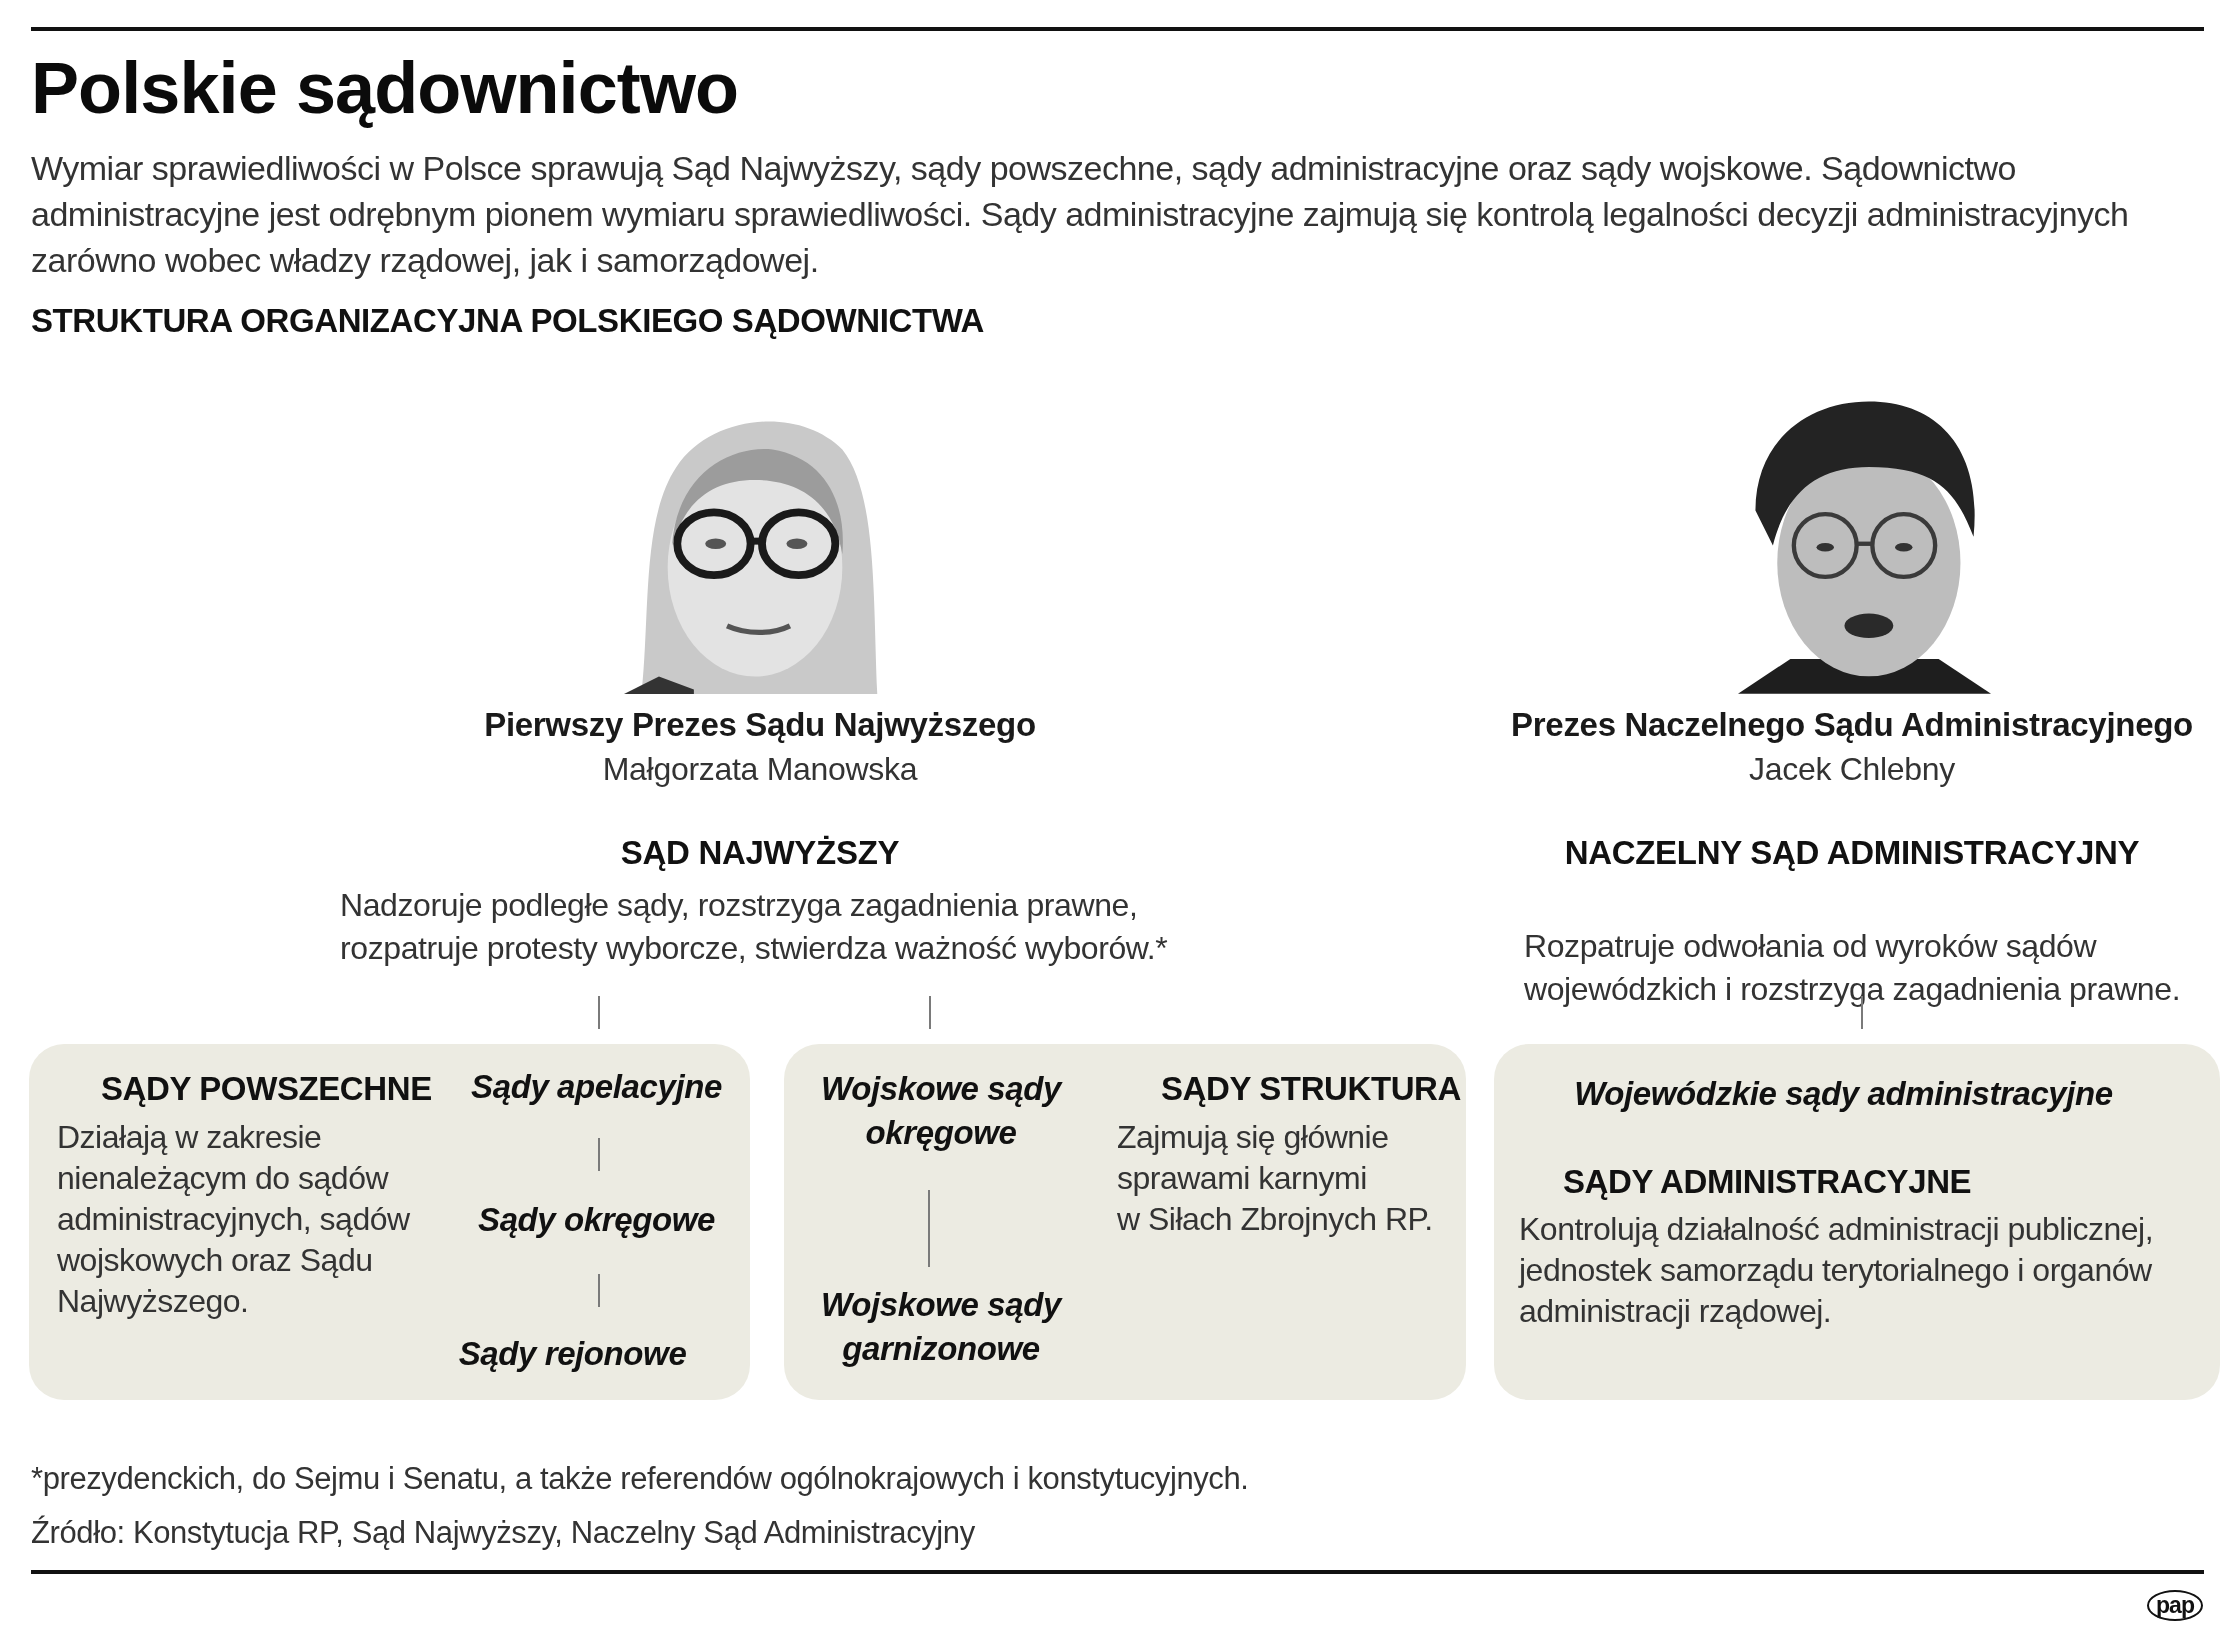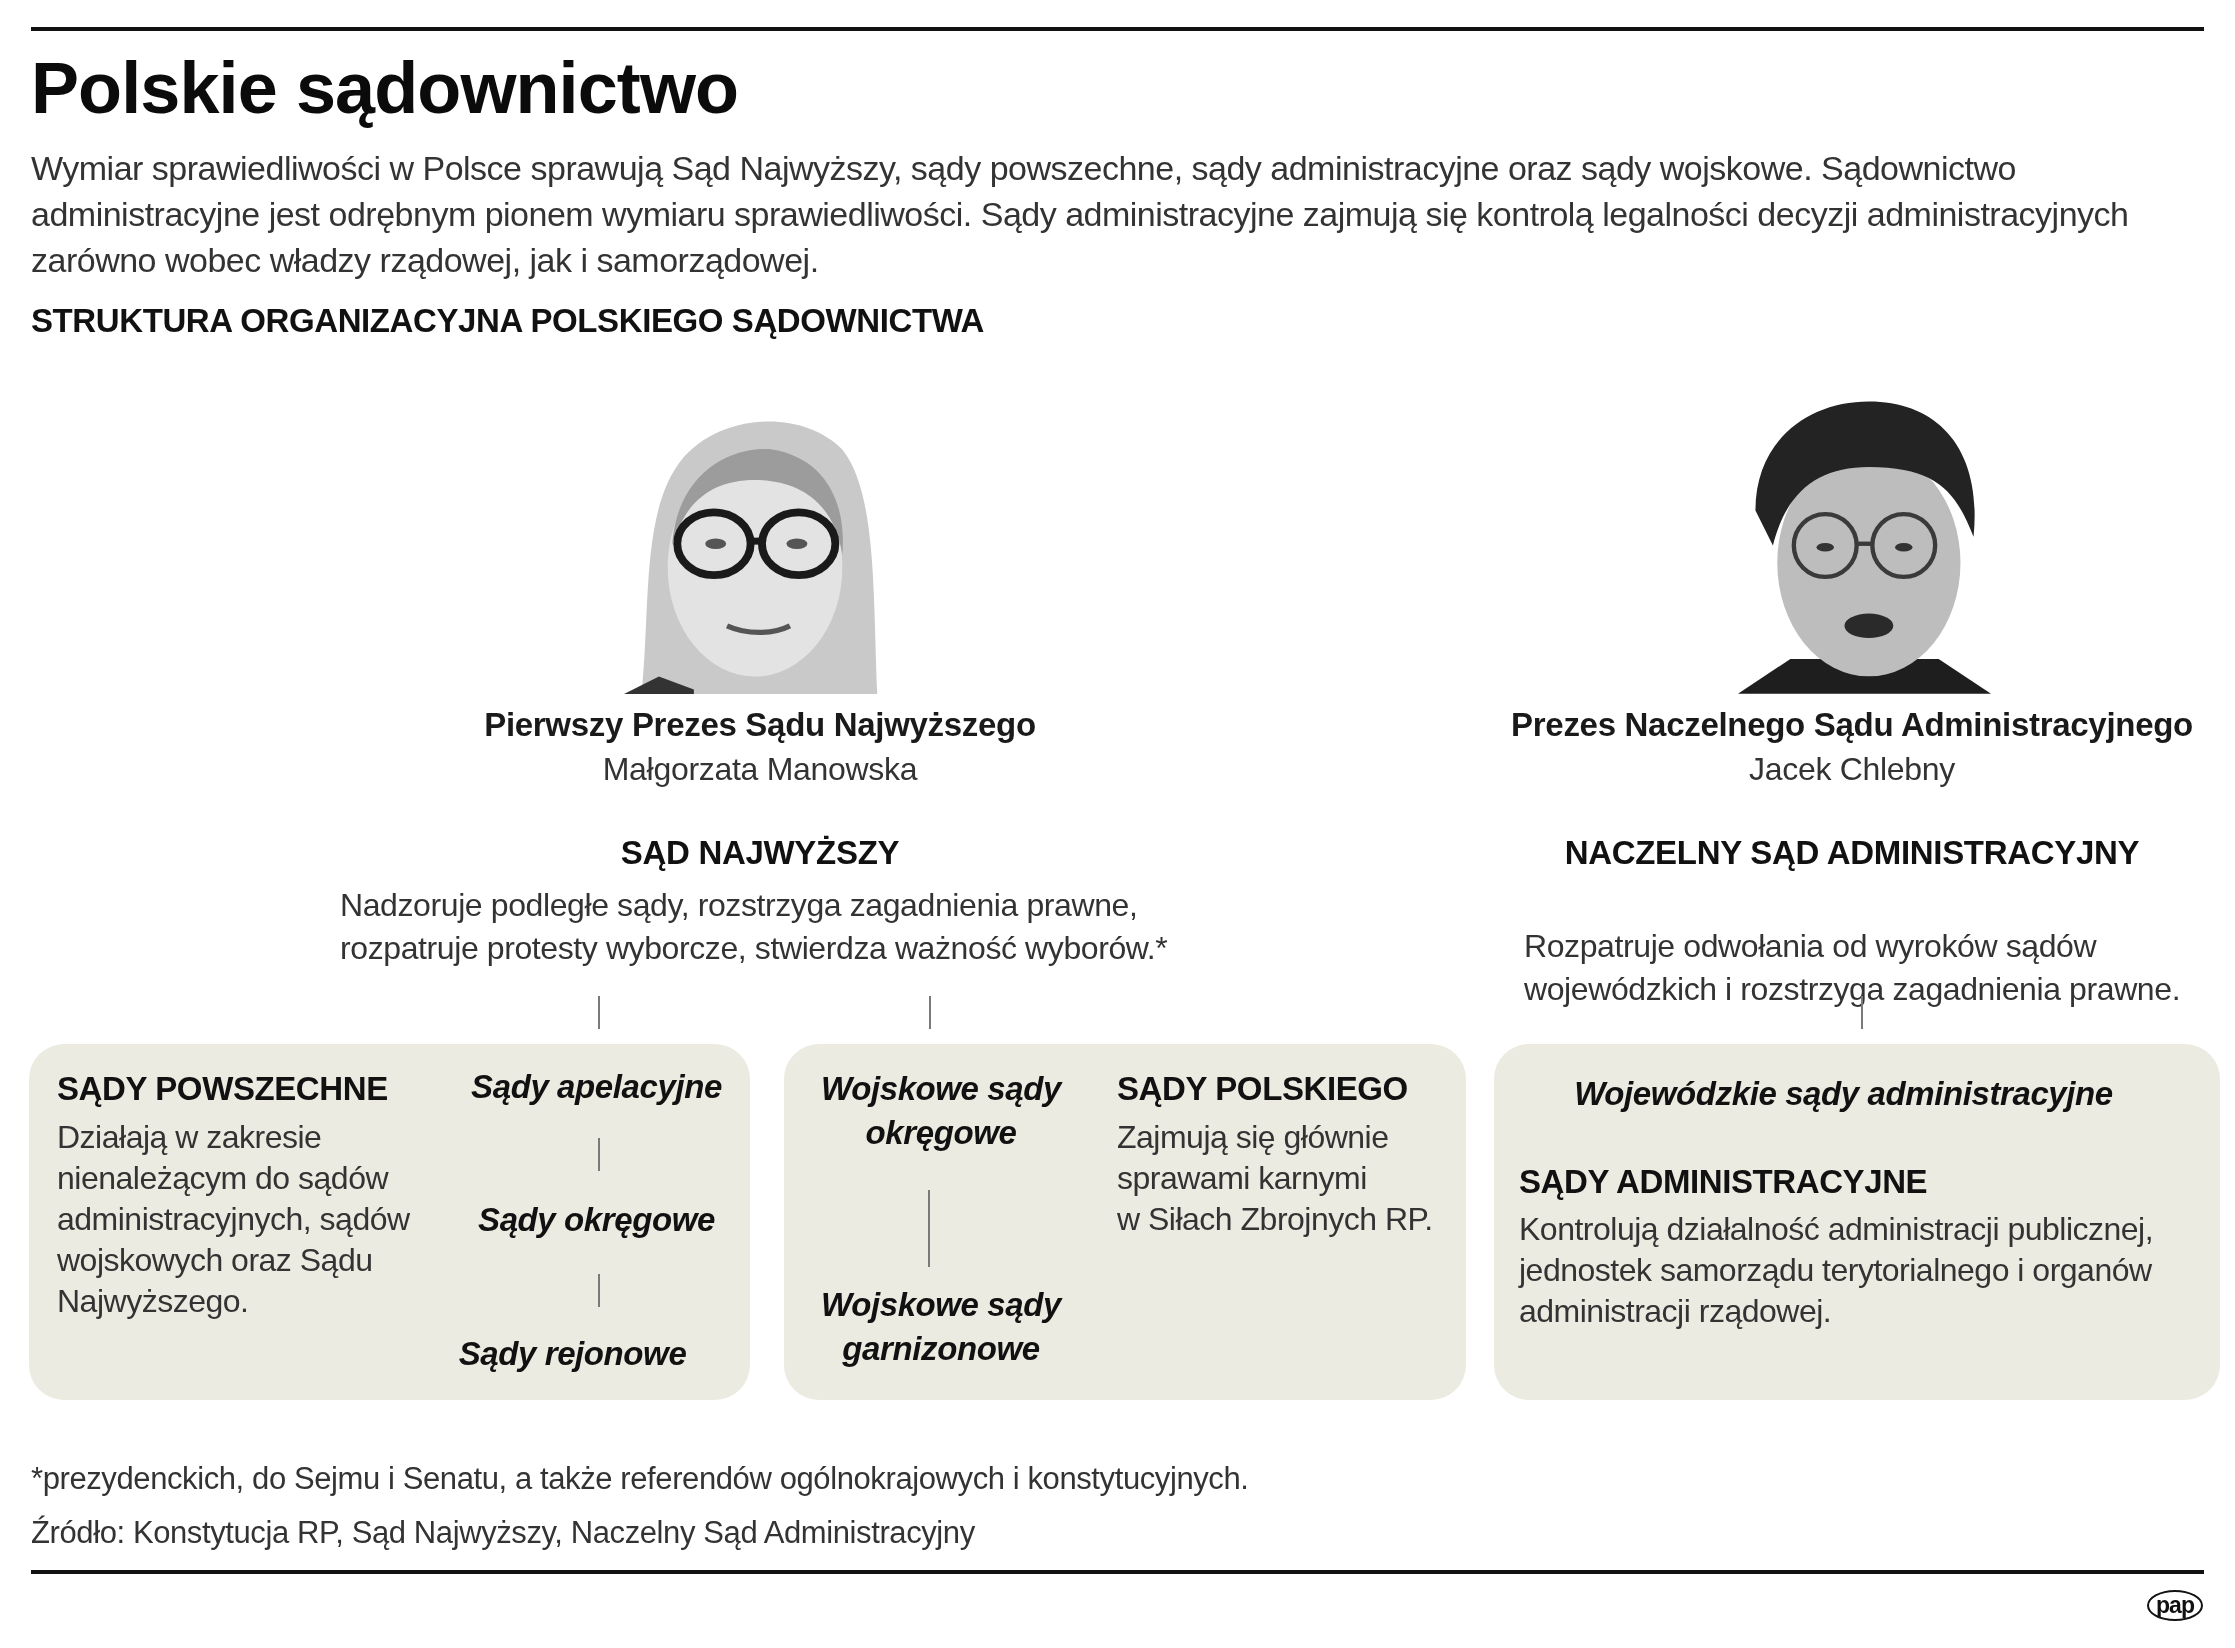--- a/index.html
+++ b/index.html
@@ -11,21 +11,21 @@
   .lead { left:31px; top:145px; width:2184px; font-size:34px; line-height:46px; color:#333; font-weight:normal; letter-spacing:-0.5px; }
   .section { left:31px; top:302px; font-size:33px; font-weight:bold; letter-spacing:-0.4px; color:#111; }
   .photo { position:absolute; overflow:hidden; }
   .center { text-align:center; }
   .role { font-size:33px; font-weight:bold; color:#1a1a1a; letter-spacing:-0.3px; }
   .person { font-size:32px; color:#333; letter-spacing:-0.3px; }
   .court { font-size:33px; font-weight:bold; color:#111; letter-spacing:-0.3px; }
   .desc { font-size:32px; line-height:43px; color:#333; letter-spacing:-0.4px; }
   .vline { position:absolute; width:1.7px; background:#7a7a7a; }
   .box { position:absolute; background:#ecebe2; border-radius:35px; }
-  .boxhead { position:absolute; font-size:33px; font-weight:bold; color:#111; letter-spacing:-0.4px; }
+  .boxhead { position:absolute; font-size:33px; font-weight:bold; color:#111; letter-spacing:-0.4px;margin-left:44px; }
   .boxtext { position:absolute; font-size:32px; line-height:41px; color:#333; letter-spacing:-0.5px; }
   .tier { position:absolute; font-size:33px; font-weight:bold; color:#111; text-align:center; line-height:44px; letter-spacing:-0.4px;font-style:italic; }
   .foot { position:absolute; left:31px; font-size:31px; color:#333; letter-spacing:-0.4px; }
   .logo { position:absolute; left:2147px; top:1590px; width:56px; height:31px; border:2.6px solid #111; border-radius:50%;
           display:flex; align-items:center; justify-content:center; font-size:23px; font-weight:bold; color:#111; box-sizing:border-box; letter-spacing:-0.9px; }
 </style>
 </head>
 <body>
 
 <div class="rule" style="top:27px;"></div>
@@ -102,21 +102,21 @@
 <div class="box" style="left:784px; top:1044px; width:682px; height:356px;">
   <div class="tier" style="left:17.5px; width:279px; top:23px;">
     <div>Wojskowe sądy</div>
     <div>okręgowe</div>
   </div>
   <div class="vline" style="left:144px; top:146px; height:77px;"></div>
   <div class="tier" style="left:17.5px; width:279px; top:239px;">
     <div>Wojskowe sądy</div>
     <div>garnizonowe</div>
   </div>
-  <div class="boxhead" style="left:333px; top:26px;">SĄDY POLSKIEGO</div>
+  <div class="boxhead" style="left:333px; top:26px;">SĄDY STRUKTURA</div>
   <div class="boxtext" style="left:333px; top:73px;">
     <div>Zajmują się głównie</div>
     <div>sprawami karnymi</div>
     <div>w Siłach Zbrojnych RP.</div>
   </div>
 </div>
 
 <div class="box" style="left:1494px; top:1044px; width:726px; height:356px;">
   <div class="tier" style="left:0; width:699px; top:28px;">Wojewódzkie sądy administracyjne</div>
   <div class="boxhead" style="left:25px; top:119px;">SĄDY ADMINISTRACYJNE</div>

